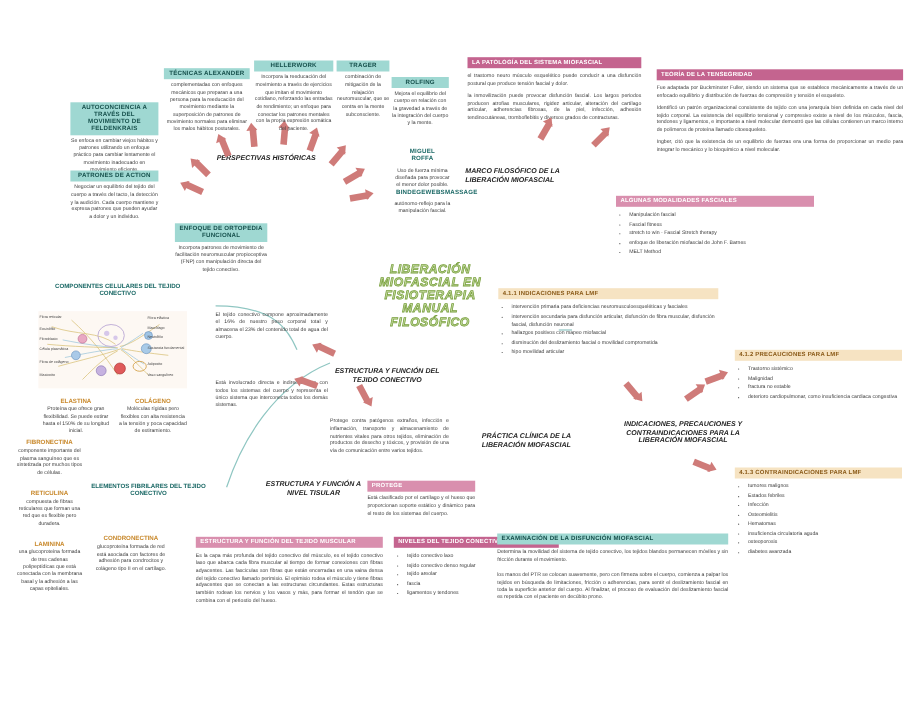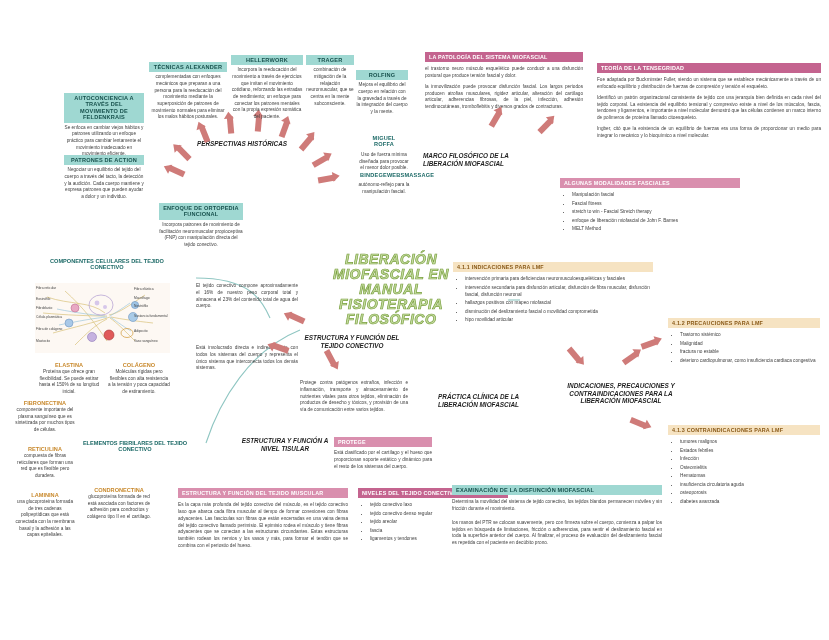--- a/index.html
+++ b/index.html
@@ -31,26 +31,26 @@
 
   .body-txt{font-size:4.7px;line-height:1.42;color:#3d3d3d;text-align:center;}
   .body-just{font-size:4.7px;line-height:1.45;color:#3d3d3d;text-align:justify;}
 
   ul.bul{margin:3px 0 0 0;padding-left:12px;}
   ul.bul li{font-size:4.7px;line-height:1.5;color:#3d3d3d;margin-bottom:1.5px;}
 
   
   #central-title{
     position:absolute;
-    left:296px;top:252px;width:190px;
+    left:296px;top:240px;width:190px;
     text-align:center;
     font-family:"Liberation Sans", sans-serif;
     font-weight:bold;
     font-style:italic;
-    font-size:14px;
+    font-size:11px;
     line-height:1.08;
     color:#c5dca0;
     -webkit-text-stroke:0.7px #7aa040;
     letter-spacing:.5px;
   }
 
   
   .arrow{position:absolute;width:17px;height:6px;background:#cf7b79;transform-origin:50% 50%;}
   .arrow:after{
     content:"";position:absolute;right:-5px;top:-2.6px;
@@ -71,22 +71,22 @@
 
 <svg class="conn" viewBox="0 0 829 640">
   <path d="M196,278 C250,278 262,300 270,318" stroke="#8fc6c2" stroke-width="1.1" fill="none"></path>
   <path d="M300,330 C250,350 220,400 206,443" stroke="#8fc6c2" stroke-width="1.1" fill="none"></path>
   <path d="M508,300 C520,300 520,300 520,300" stroke="#8fc6c2" stroke-width="1.1" fill="none"></path>
 </svg>
 
 <div id="central-title">
   <div>LIBERACIÓN</div>
   <div>MIOFASCIAL EN</div>
+  <div>FISIOTERAPIA</div>
   <div>MANUAL</div>
-  <div>FISIOTERAPIA</div>
   <div>FILOSÓFICO</div>
 </div>
 
 <div class="node chip-plain-dark" style="left:178px;top:140px;width:128px;">PERSPECTIVAS HISTÓRICAS</div>
 
 <div class="arrow" style="left:168px;top:168px;transform:rotate(205deg);"></div>
 <div class="arrow" style="left:175px;top:150px;transform:rotate(225deg);"></div>
 <div class="arrow" style="left:196px;top:131px;transform:rotate(248deg);"></div>
 <div class="arrow" style="left:222px;top:122px;transform:rotate(265deg);"></div>
 <div class="arrow" style="left:250px;top:120px;transform:rotate(275deg);"></div>

